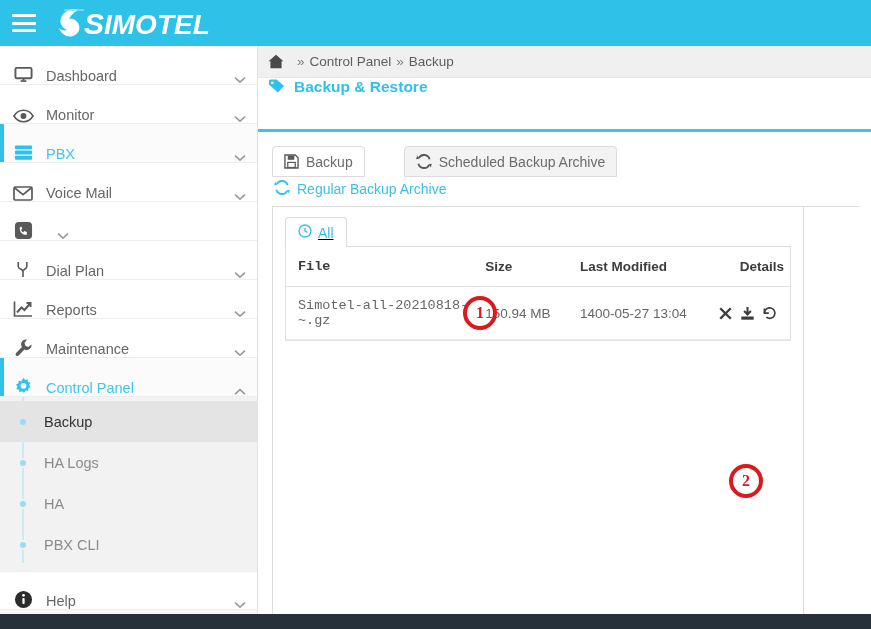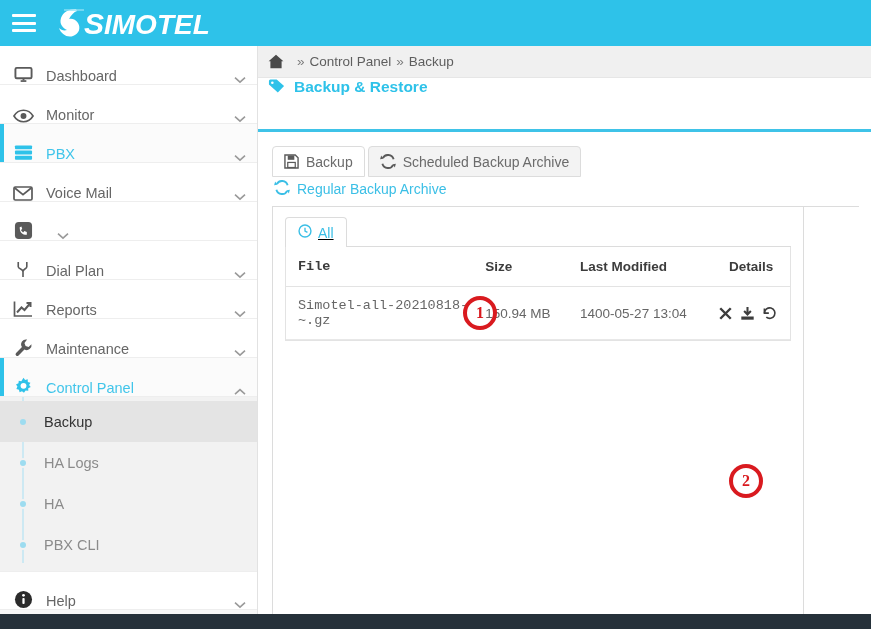--- a/index.html
+++ b/index.html
@@ -92,21 +92,21 @@
   }
 
   .content { padding: 14px 12px 0 14px; position: relative; }
 
   .tabs-row { display: flex; align-items: flex-end; position: relative; }
   .tab {
     height: 31px; padding: 0 11px; display: flex; align-items: center; gap: 7px;
     border: 1px solid #dcdcdc; background: #ffffff; color: #6b6b6b;
     font-size: 14px; border-radius: 4px 4px 0 0; margin-right: 3px; cursor: pointer;
   }
-  .tab.sched { background: #f3f3f3; }
+  .tab.sched { background: #f3f3f3; margin-left: 36px; }
   .tab .t-ico { display: flex; align-items: center; color: #5a5a5a; }
 
   .subtab-row {
     position: relative; height: 30px; display: flex; align-items: center;
     border-bottom: 1px solid #dcdcdc; margin-top: 0px;
   }
   .subtab {
     display: flex; align-items: center; gap: 7px; color: #3bbfe6; font-size: 14px;
     padding: 0 4px 6px 2px; cursor: pointer;
   }
@@ -131,21 +131,21 @@
     text-align: left; font-size: 13.5px; color: #3c3c3c; font-weight: bold;
     padding: 12px 6px; border-bottom: 1px solid #e3e3e3;
   }
   table.bk td {
     font-size: 13.5px; color: #666666; padding: 11px 6px;
     border-bottom: 1px solid #e8e8e8;
   }
   table.bk th.c-file, table.bk td.c-file { padding-left: 12px; width: 196px; font-family: Liberation Mono, monospace; }
   table.bk th.c-size, table.bk td.c-size { width: 96px; margin-left: 17px; }
   table.bk th.c-mod,  table.bk td.c-mod  { width: 140px; }
-  table.bk th.c-det,  table.bk td.c-det  { width: 78px; text-align: center; }
+  table.bk th.c-det,  table.bk td.c-det  { width: 78px; text-align: right; }
   .actions { display: flex; align-items: center; gap: 7px; color: #3d3d3d; }
   .actions span { display: flex; align-items: center; cursor: pointer; }
 
   
   .badge {
     position: absolute; width: 34px; height: 34px; border-radius: 50%;
     border: 4px solid #d91a1f; background: transparent;
     display: flex; align-items: center; justify-content: center;
     color: #d91a1f; font-size: 16px; font-weight: bold;
     font-family: "Liberation Serif", serif;

